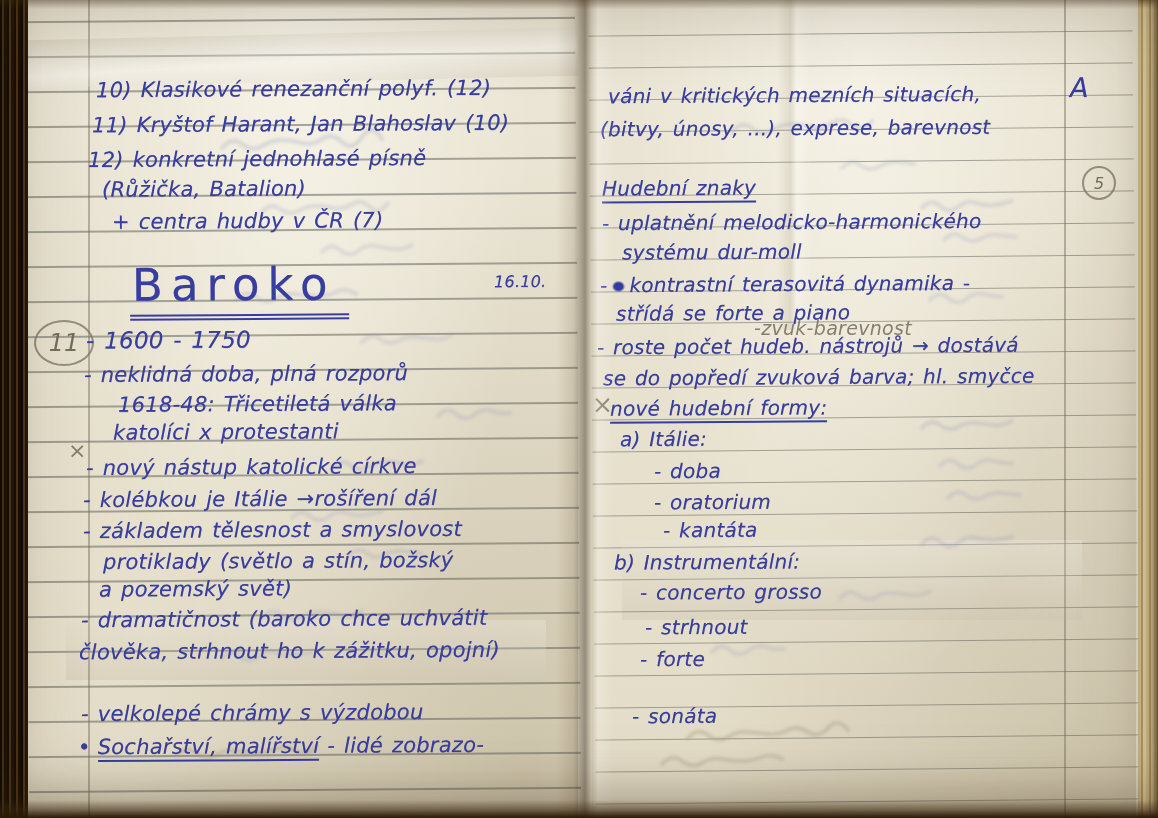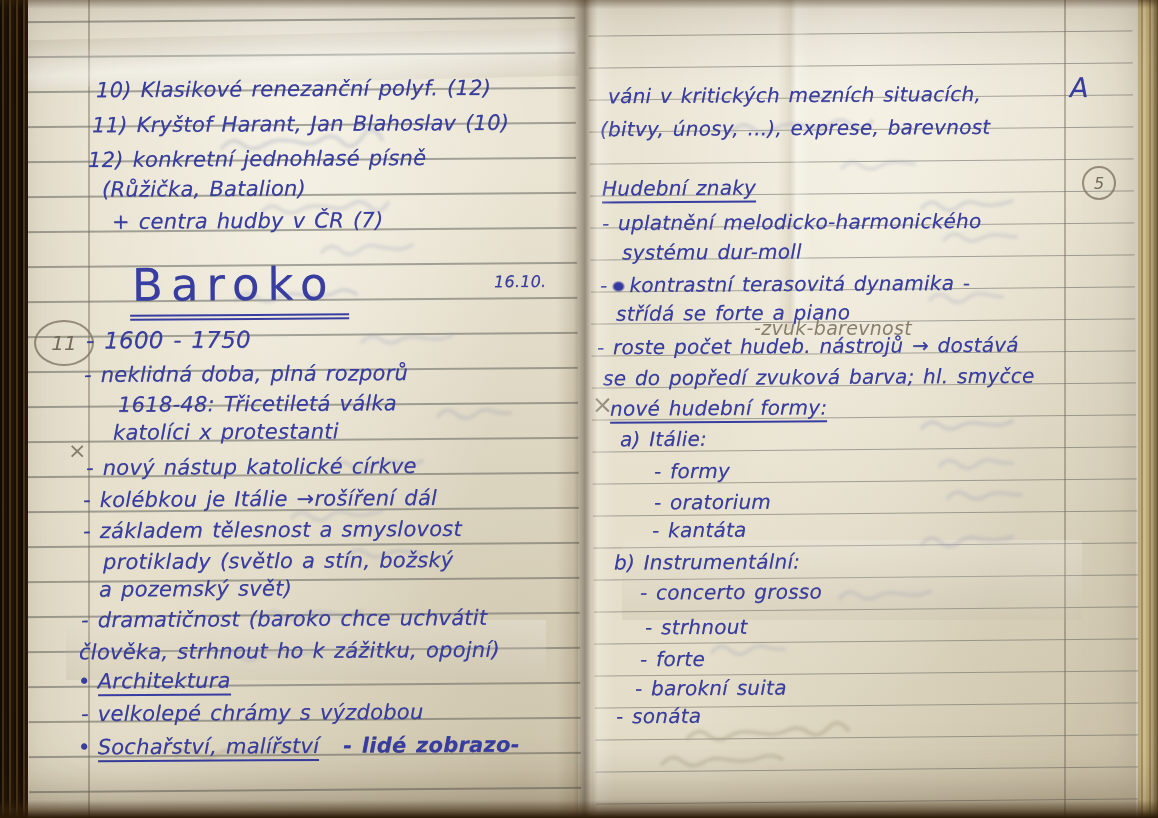--- a/index.html
+++ b/index.html
@@ -33,21 +33,21 @@
   .vline{position:absolute;top:0;bottom:0;width:2px;background:rgba(118,106,92,.45);}
   .hw{
     position:absolute;white-space:nowrap;color:var(--ink);
     font-style:italic;font-size:21px;letter-spacing:.25px;word-spacing:2px;
     transform:rotate(-.35deg);
     text-shadow:.2px .3px .4px rgba(40,45,120,.45);
   }
   #pageR .hw{font-size:20px;}
   .ul{border-bottom:2px solid currentColor;padding-bottom:1px;}
   .bullet{margin-right:7px;}
-  .rest{margin-left:24px;font-weight:bold;}
+  .rest{margin-left:8px;}
   .title{
     font-style:normal;font-size:45px;letter-spacing:8px;
     border-bottom:6px double currentColor;padding:0 14px 3px 2px;
   }
   .date{font-size:16px;}
   .pencil{position:absolute;color:var(--pencil);font-style:italic;white-space:nowrap;
     text-shadow:none;letter-spacing:.3px;}
   .circ{
     position:absolute;border:2px solid rgba(130,120,102,.8);border-radius:50%;
     color:rgba(112,102,86,.95);display:flex;align-items:center;justify-content:center;
@@ -115,21 +115,21 @@
         <path opacity=".2" d="M266 518 q9 -10 18 -2 t18 1 t18 -4 t18 2 t18 -4"></path>
         <path opacity=".22" d="M322 556 q9 -10 18 -3 t18 2 t18 -4 t18 2"></path>
         <path opacity=".2" d="M236 618 q10 -11 20 -3 t20 2 t20 -5 t20 3 t20 -4"></path>
         <path opacity=".2" d="M196 658 q9 -10 18 -2 t18 1 t18 -4 t18 2 t18 -3"></path>
       </g>
       <g fill="none" stroke="#a79d85" stroke-width="4" stroke-linecap="round">
         <path opacity=".38" d="M150 756 q10 -11 20 -3 t20 2 t20 -4 t20 2 t20 -4 t20 2 t20 -4"></path>
       </g>
     </svg>
 
-    <div class="circ" style="left:8px;top:320px;width:56px;height:42px;font-size:20px">11</div>
+    <div class="circ" style="left:8px;top:320px;width:56px;height:42px;font-size:24px">11</div>
     <div class="pencil" style="left:42px;top:438px;font-size:22px">×</div>
 
     <div class="hw" style="left:70px;top:77px">10) Klasikové renezanční polyf. (12)</div>
     <div class="hw" style="left:66px;top:112px">11) Kryštof Harant, Jan Blahoslav (10)</div>
     <div class="hw" style="left:62px;top:147px">12) konkretní jednohlasé písně</div>
     <div class="hw" style="left:76px;top:177px">(Růžička, Batalion)</div>
     <div class="hw" style="left:86px;top:209px">+ centra hudby v ČR (7)</div>
 
     <div class="hw title" style="left:104px;top:258px">Baroko</div>
     <div class="hw date" style="left:468px;top:272px">16.10.</div>
@@ -139,23 +139,20 @@
     <div class="hw" style="left:92px;top:392px">1618-48: Třicetiletá válka</div>
     <div class="hw" style="left:87px;top:420px">katolíci x protestanti</div>
     <div class="hw" style="left:60px;top:455px">- nový nástup katolické církve</div>
     <div class="hw" style="left:57px;top:487px">- kolébkou je Itálie →rošíření dál</div>
     <div class="hw" style="left:57px;top:518px">- základem tělesnost a smyslovost</div>
     <div class="hw" style="left:77px;top:549px">protiklady (světlo a stín, božský</div>
     <div class="hw" style="left:73px;top:577px">a pozemský svět)</div>
     <div class="hw" style="left:55px;top:607px">- dramatičnost (baroko chce uchvátit</div>
     <div class="hw" style="left:53px;top:639px">člověka, strhnout ho k zážitku, opojní)</div>
 
-    <div class="hw" style="left:52px;top:669px">
-      <span class="bullet">•</span><span class="ul">Architektura</span>
-    </div>
     <div class="hw" style="left:55px;top:701px">- velkolepé chrámy s výzdobou</div>
     <div class="hw" style="left:52px;top:734px">
       <span class="bullet">•</span><span class="ul">Sochařství, malířství</span><span class="rest">- lidé zobrazo-</span>
     </div>
   </div>
 
   <div class="page" id="pageR">
     <div class="rules"></div>
     <div class="vline" style="left:472px"></div>
 
@@ -201,29 +198,28 @@
     <div class="pencil" style="left:162px;top:317px;font-size:19px">-zvuk-barevnost</div>
     <div class="hw" style="left:5px;top:334px">- roste počet hudeb. nástrojů → dostává</div>
     <div class="hw" style="left:11px;top:365px">se do popředí zvuková barva; hl. smyčce</div>
 
     <div class="pencil" style="left:0;top:390px;font-size:25px">×</div>
     <div class="hw" style="left:18px;top:396px">
       <span class="ul">nové hudební formy:</span>
     </div>
 
     <div class="hw" style="left:28px;top:427px">a) Itálie:</div>
-    <div class="hw" style="left:62px;top:459px">- formy</div>
+    <div class="hw" style="left:62px;top:459px">- doba</div>
     <div class="hw" style="left:62px;top:490px">- oratorium</div>
-    <div class="hw" style="left:60px;top:518px">- kantáta</div>
+    <div class="hw" style="left:71px;top:518px">- kantáta</div>
     <div class="hw" style="left:22px;top:550px">b) Instrumentální:</div>
     <div class="hw" style="left:48px;top:580px">- concerto grosso</div>
     <div class="hw" style="left:53px;top:615px">- strhnout</div>
     <div class="hw" style="left:48px;top:647px">- forte</div>
-    <div class="hw" style="left:43px;top:676px">- barokní suita</div>
-    <div class="hw" style="left:24px;top:704px">- sonáta</div>
+    <div class="hw" style="left:40px;top:704px">- sonáta</div>
   </div>
 
   <div id="gutter"></div>
   <div id="bindingL"></div>
   <div id="edgeR"></div>
   <div id="topEdge"></div>
   <div id="bottomEdge"></div>
   <div class="vignette"></div>
 </div>
 

